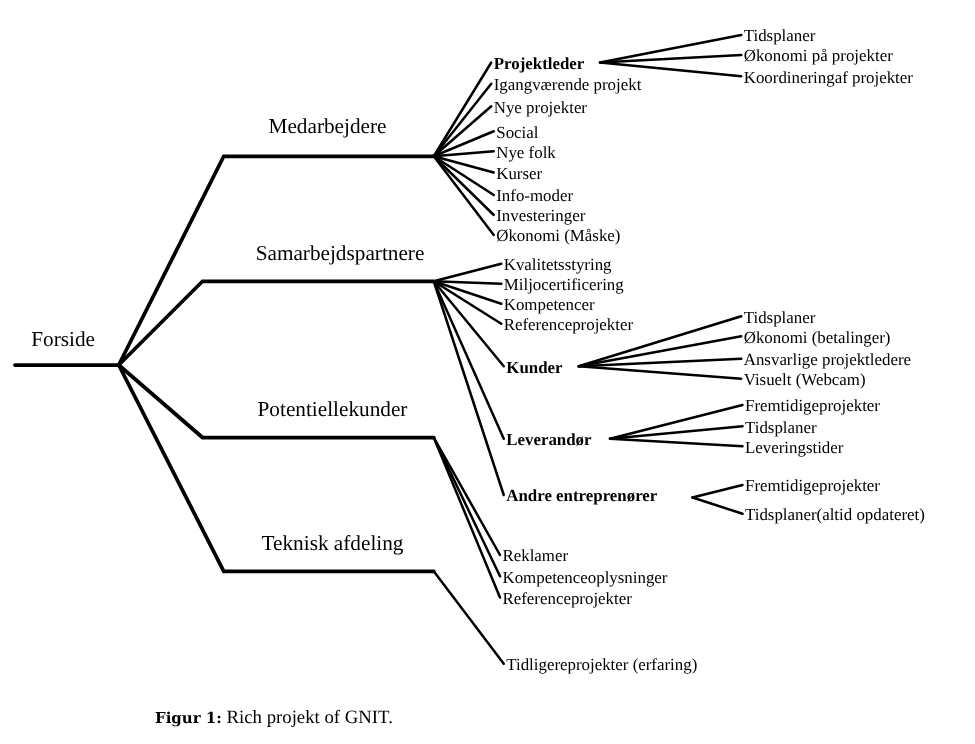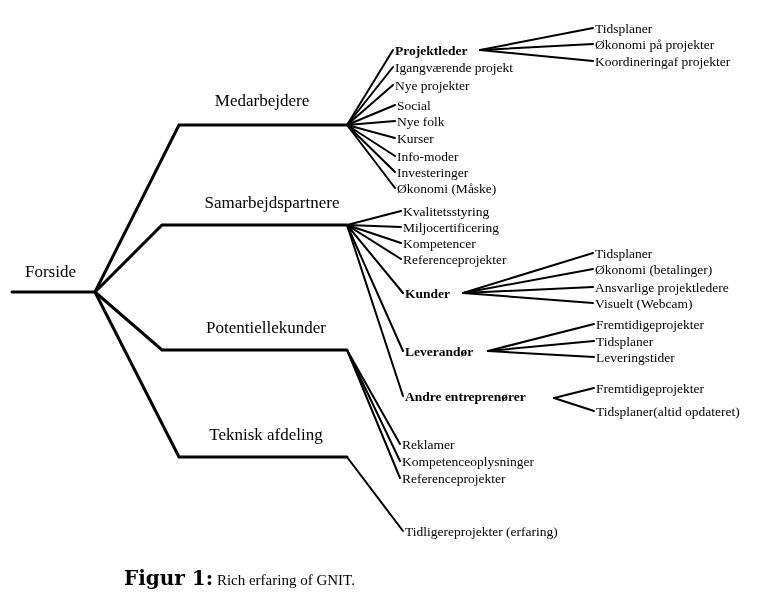--- a/index.html
+++ b/index.html
@@ -5,21 +5,21 @@
   html, body { margin: 0; padding: 0; background: #ffffff; }
   body { width: 780px; height: 595px; position: relative; overflow: hidden;
          font-family: "Liberation Serif", "DejaVu Serif", serif; color: #000; }
   #diagram { position: absolute; left: 0; top: 0; }
   .lbl { font-family: "Liberation Serif", "DejaVu Serif", serif; fill: #000; }
   .l1 { font-size: 17px; }
   .l2 { font-size: 13.5px; }
   .l3 { font-size: 13.5px; }
   .bold { font-weight: bold; }
   .caption { position: absolute; left: 124px; top: 566px; font-size: 15px; }
-  .caption b { font-family: "DejaVu Serif", serif; font-size: 20px; }
+  .caption b { font-family: "DejaVu Serif", serif; font-size: 12px; }
 </style>
 </head>
 <body>
 
 <svg id="diagram" width="780" height="595" viewBox="0 0 780 595" xmlns="http://www.w3.org/2000/svg">
   <g id="lines" stroke="#000" fill="none" stroke-linecap="round">
       <line x1="12" y1="292" x2="95" y2="292" stroke-width="3"></line>
       <polyline points="95,292 179,125 347,125" stroke-width="3"></polyline>
       <line x1="347" y1="125" x2="393" y2="50" stroke-width="2"></line>
       <line x1="480" y1="50" x2="593" y2="28" stroke-width="2"></line>
@@ -93,14 +93,14 @@
       <text x="402" y="449" class="lbl l2">Reklamer</text>
       <text x="402" y="466" class="lbl l2">Kompetenceoplysninger</text>
       <text x="402" y="483" class="lbl l2">Referenceprojekter</text>
       <text x="266" y="440" class="lbl l1" text-anchor="middle">Teknisk afdeling</text>
       <text x="405" y="536" class="lbl l2">Tidligereprojekter (erfaring)</text>
     </g>
 </svg>
 
 <div class="caption">
   <b>Figur 1:</b>
-  <span>Rich erfaring of GNIT.</span>
+  <span>Rich projekt of GNIT.</span>
 </div>
 
 </body></html>

